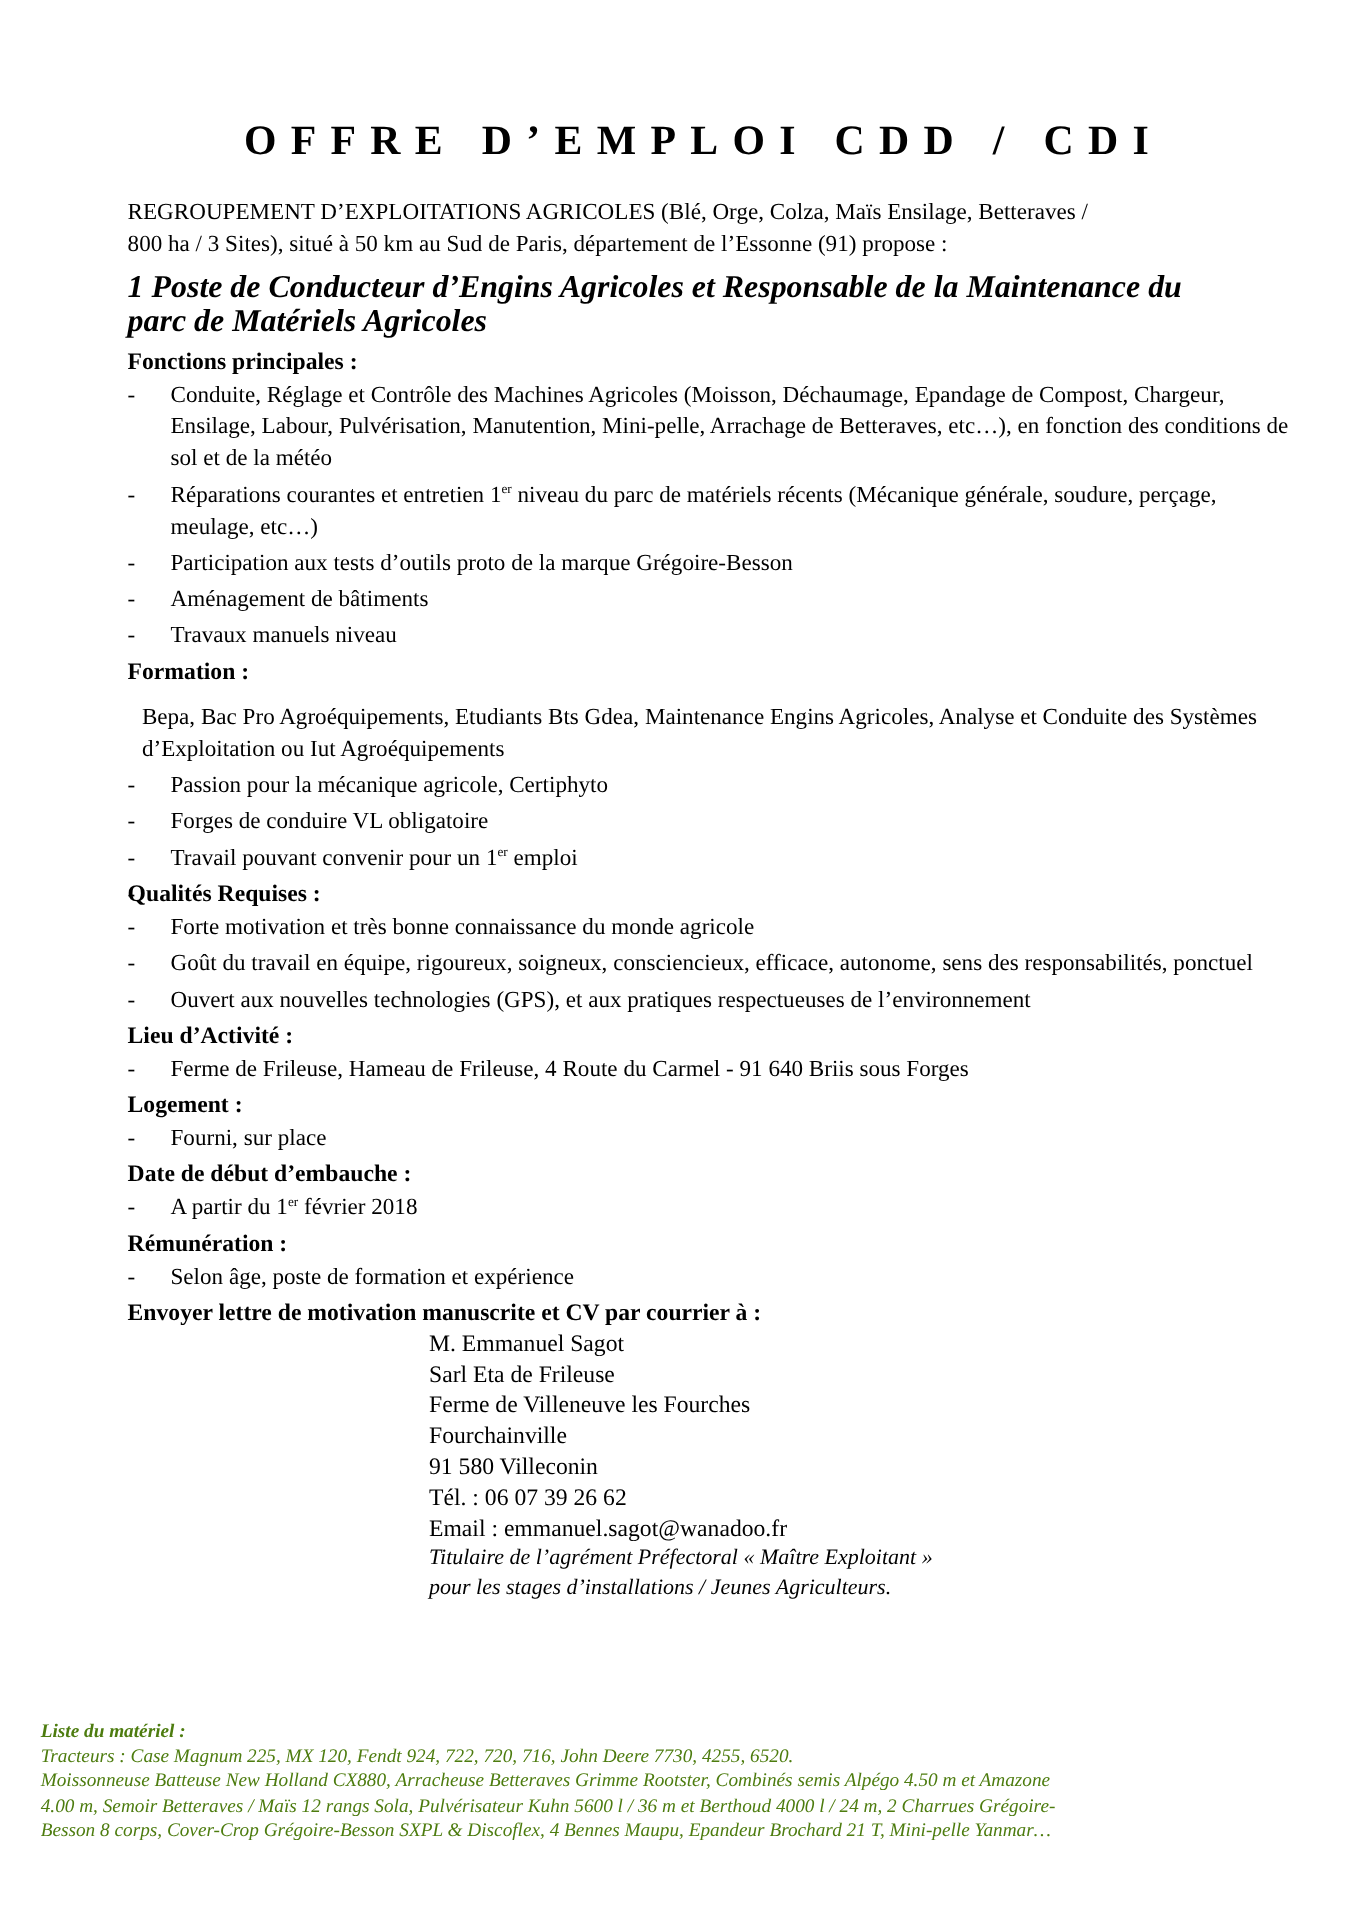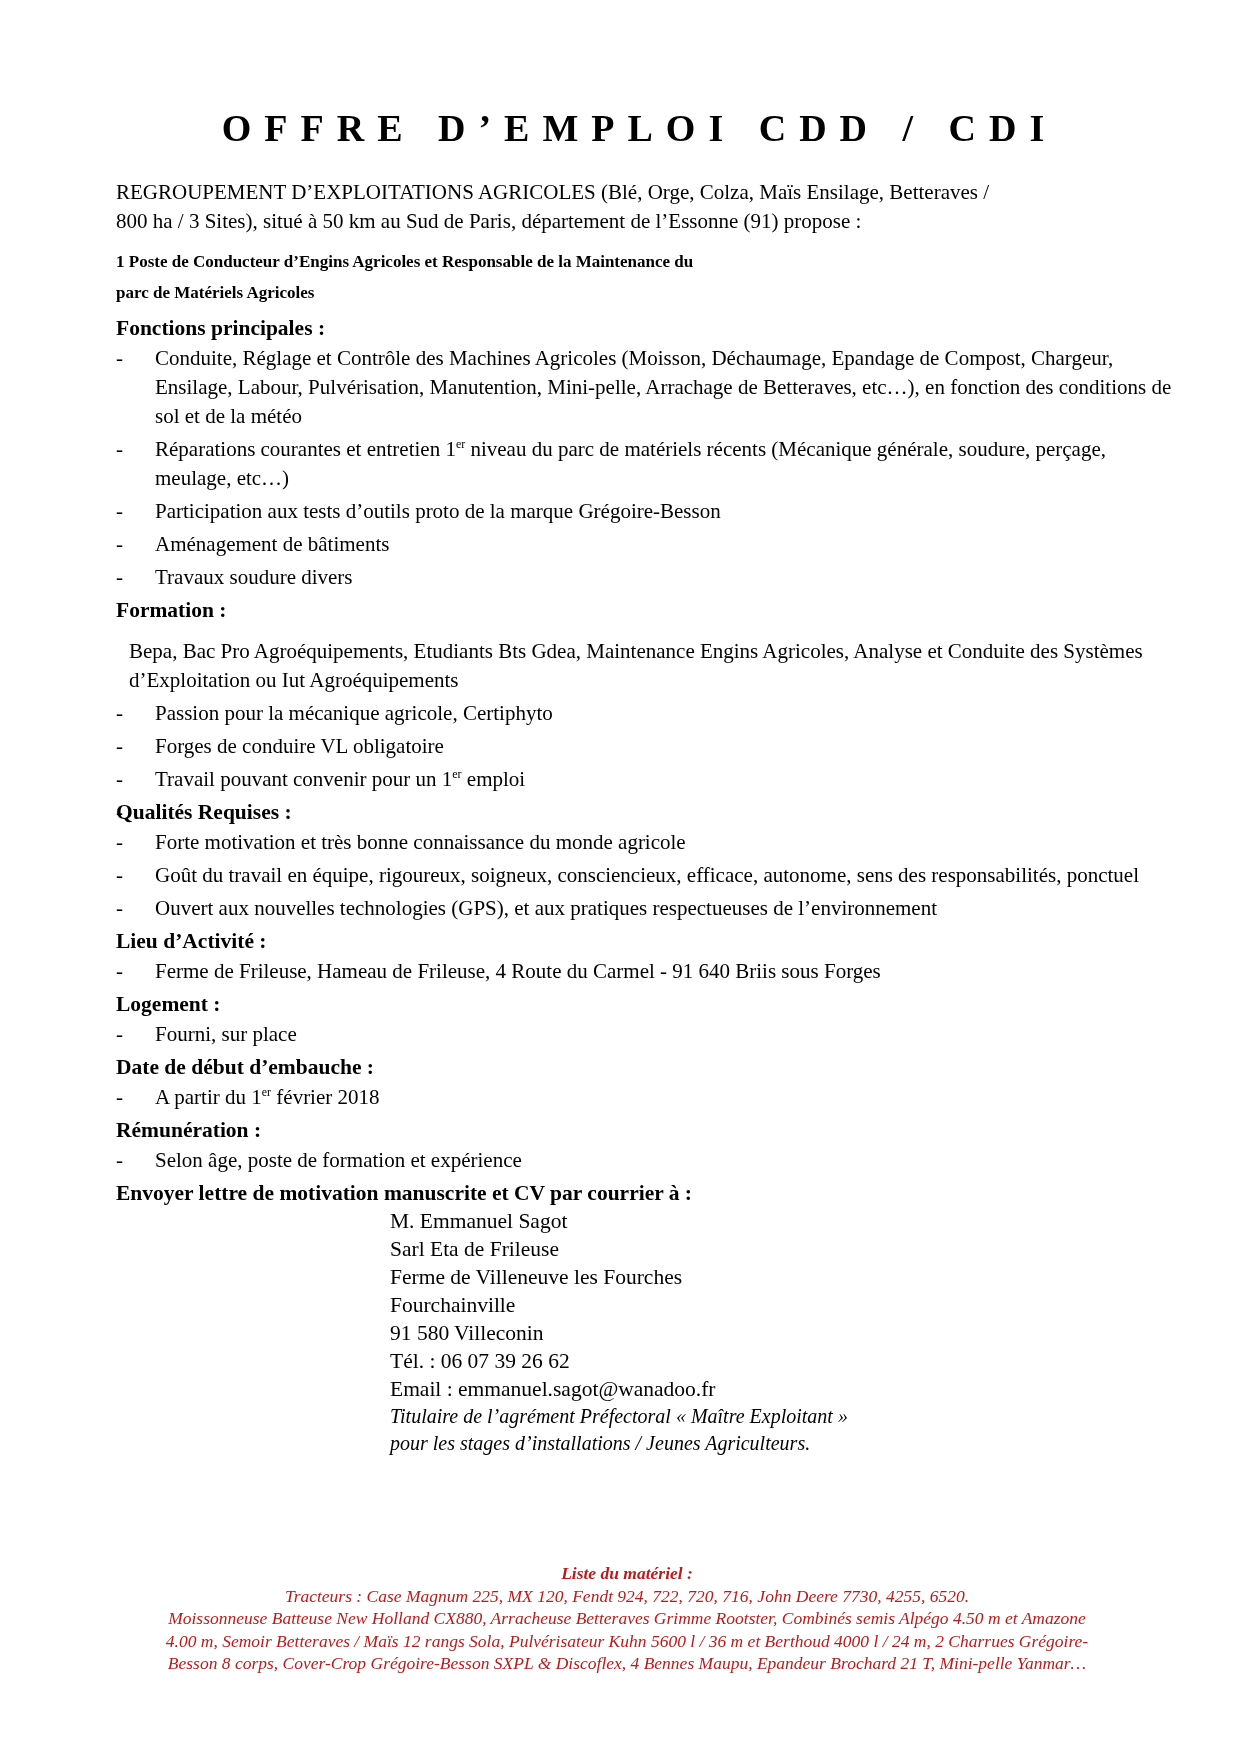--- a/index.html
+++ b/index.html
@@ -2,33 +2,33 @@
 <html><head>
 <meta charset="utf-8">
 <style>
   html, body { margin:0; padding:0; background:#ffffff; }
   body { width:1239px; height:1754px; position:relative; overflow:hidden;
          font-family:"Liberation Serif", "DejaVu Serif", serif; color:#000; }
   .title { position:absolute; top:106px; left:0; width:1239px; text-align:center;
            font-weight:bold; font-size:38px; letter-spacing:13px; margin-left:20px; }
   .page { position:absolute; left:116px; top:178px; width:1060px; }
   .intro { font-size:21px; line-height:29px; margin:0; }
-  .poste { font-size:17px; font-weight:bold; line-height:31px; margin:10px 0 6px 0; }
+  .poste { font-size:29px; font-weight:bold; line-height:31px; margin:10px 0 6px 0;font-style:italic; }
   .h { font-size:21.5px; font-weight:bold; line-height:28px; margin:4px 0 2px 0; }
   .p { font-size:21px; line-height:29px; margin:13px; }
   ul.dash { list-style:none; margin:0; padding:0; }
   ul.dash li { position:relative; padding-left:39px; font-size:21px; line-height:29px; margin-bottom:4px; }
   ul.dash li .dash-mark { position:absolute; left:0; top:0; }
   sup { font-size:12px; line-height:0; vertical-align:super; }
   .send { font-size:21.5px; font-weight:bold; line-height:28px; margin-top:4px; }
   .addr { margin-left:274px; font-size:21.5px; line-height:28px; }
   .addr .b { font-weight:normal; }
   .addr .i { font-style:italic; font-size:20px; line-height:27px; }
-  .liste { position:absolute; left:37px; top:1562px; width:1180px; color:#b91c1c;
-           font-style:italic; font-size:17.5px; line-height:22.5px;text-align:center; }
+  .liste { position:absolute; left:37px; top:1562px; width:1180px; color:#4d7c0f;
+           font-style:italic; font-size:17.5px; line-height:22.5px; }
   .liste .lh { font-weight:bold; }
 </style>
 </head>
 <body>
 
 <div class="title">OFFRE D’EMPLOI CDD / CDI</div>
 
 <div class="page">
   <p class="intro">
     <span>REGROUPEMENT D’EXPLOITATIONS AGRICOLES (Blé, Orge, Colza, Maïs Ensilage, Betteraves /</span><br>
@@ -39,21 +39,21 @@
     <span>1  Poste de Conducteur d’Engins Agricoles et Responsable de la Maintenance  du</span><br>
     <span>parc de Matériels Agricoles</span>
   </div>
 
   <div class="h">Fonctions principales :</div>
   <ul class="dash">
     <li><span class="dash-mark">-</span><span>Conduite, Réglage et Contrôle des Machines Agricoles (Moisson, Déchaumage, Epandage de Compost, Chargeur, Ensilage, Labour, Pulvérisation, Manutention, Mini-pelle, Arrachage de Betteraves, etc…), en fonction des conditions de sol et de la météo</span></li>
     <li><span class="dash-mark">-</span><span>Réparations courantes et entretien 1</span><sup>er</sup><span> niveau du parc de matériels récents (Mécanique générale, soudure, perçage, meulage, etc…)</span></li>
     <li><span class="dash-mark">-</span><span>Participation aux tests d’outils proto de la marque Grégoire-Besson</span></li>
     <li><span class="dash-mark">-</span><span>Aménagement de bâtiments</span></li>
-    <li><span class="dash-mark">-</span><span>Travaux soudure divers</span></li>
+    <li><span class="dash-mark">-</span><span>Travaux manuels niveau</span></li>
   </ul>
 
   <div class="h">Formation :</div>
   <p class="p" style="margin-bottom:4px;">Bepa, Bac Pro Agroéquipements, Etudiants Bts Gdea, Maintenance Engins Agricoles, Analyse et Conduite des Systèmes d’Exploitation ou Iut Agroéquipements</p>
   <ul class="dash">
     <li><span class="dash-mark">-</span><span>Passion pour la mécanique agricole, Certiphyto</span></li>
     <li><span class="dash-mark">-</span><span>Forges de conduire VL obligatoire</span></li>
     <li><span class="dash-mark">-</span><span>Travail pouvant convenir pour un 1</span><sup>er</sup><span> emploi</span></li>
     <li><span class="dash-mark">-</span></li>
   </ul>

